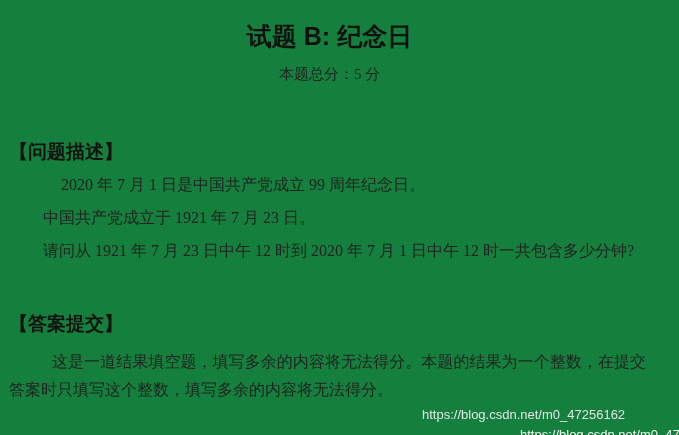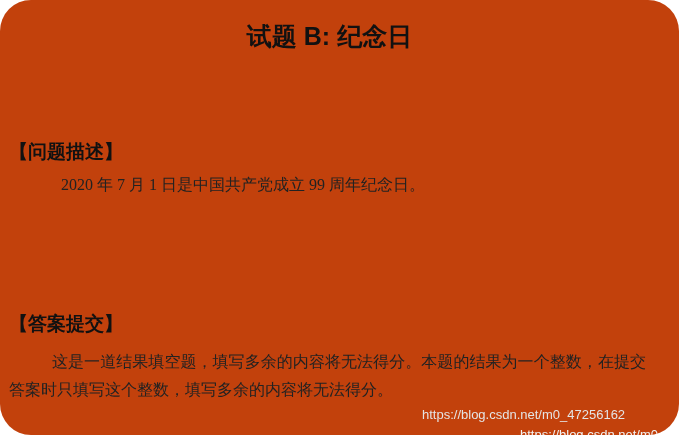--- a/index.html
+++ b/index.html
@@ -4,25 +4,24 @@
 <style>
   html, body {
     margin: 0;
     padding: 0;
     background: #ffffff;
   }
   .page {
     position: relative;
     width: 679px;
     height: 435px;
-    background: #c2410c;
+    background: #15803d;
     overflow: hidden;
     font-family: "Liberation Serif", "DejaVu Serif", serif;
     color: #222222;
-    border-radius: 31px;
   }
   .doc-title {
     position: absolute;
     top: 21px;
     left: 9px;
     width: 641px;
     text-align: center;
     font-family: "Liberation Sans", "DejaVu Sans", sans-serif;
     font-size: 25px;
     font-weight: bold;
@@ -85,25 +84,28 @@
     color: #f2f2f2;
   }
 </style>
 </head>
 <body>
 
 <div class="page">
 
   <div class="doc-title">试题 B: 纪念日</div>
 
+  <div class="doc-subtitle">本题总分：5 分</div>
 
   <div class="section-heading heading-problem">【问题描述】</div>
 
   <div class="para-block block-problem">
     <p class="indent-wide">2020 年 7 月 1 日是中国共产党成立 99 周年纪念日。</p>
+    <p class="indent-normal">中国共产党成立于 1921 年 7 月 23 日。</p>
+    <p class="indent-normal">请问从 1921 年 7 月 23 日中午 12 时到 2020 年 7 月 1 日中午 12 时一共包含多少分钟?</p>
   </div>
 
   <div class="section-heading heading-answer">【答案提交】</div>
 
   <div class="para-block block-answer">
     <p class="indent-answer">这是一道结果填空题，填写多余的内容将无法得分。本题的结果为一个整数，在提交答案时只填写这个整数，填写多余的内容将无法得分。</p>
   </div>
 
   <div class="watermark watermark-main">https://blog.csdn.net/m0_47256162</div>
 

